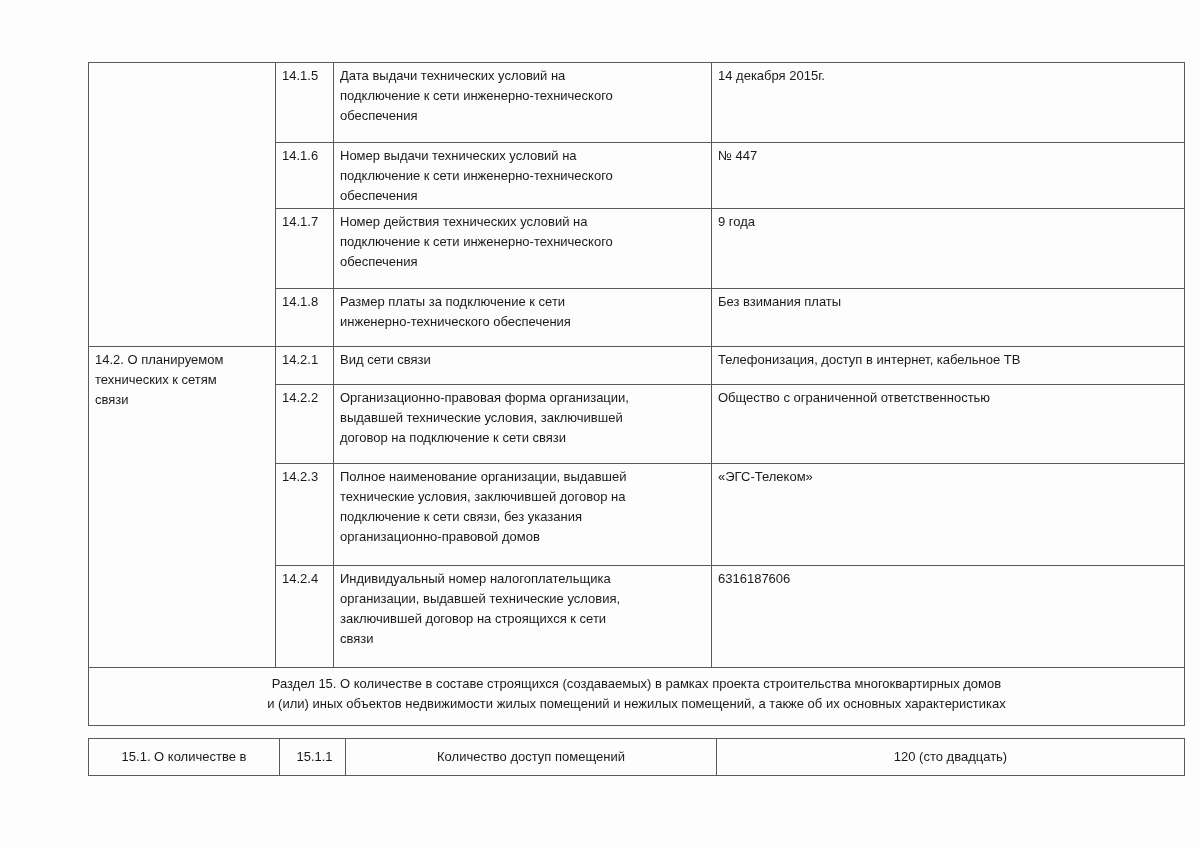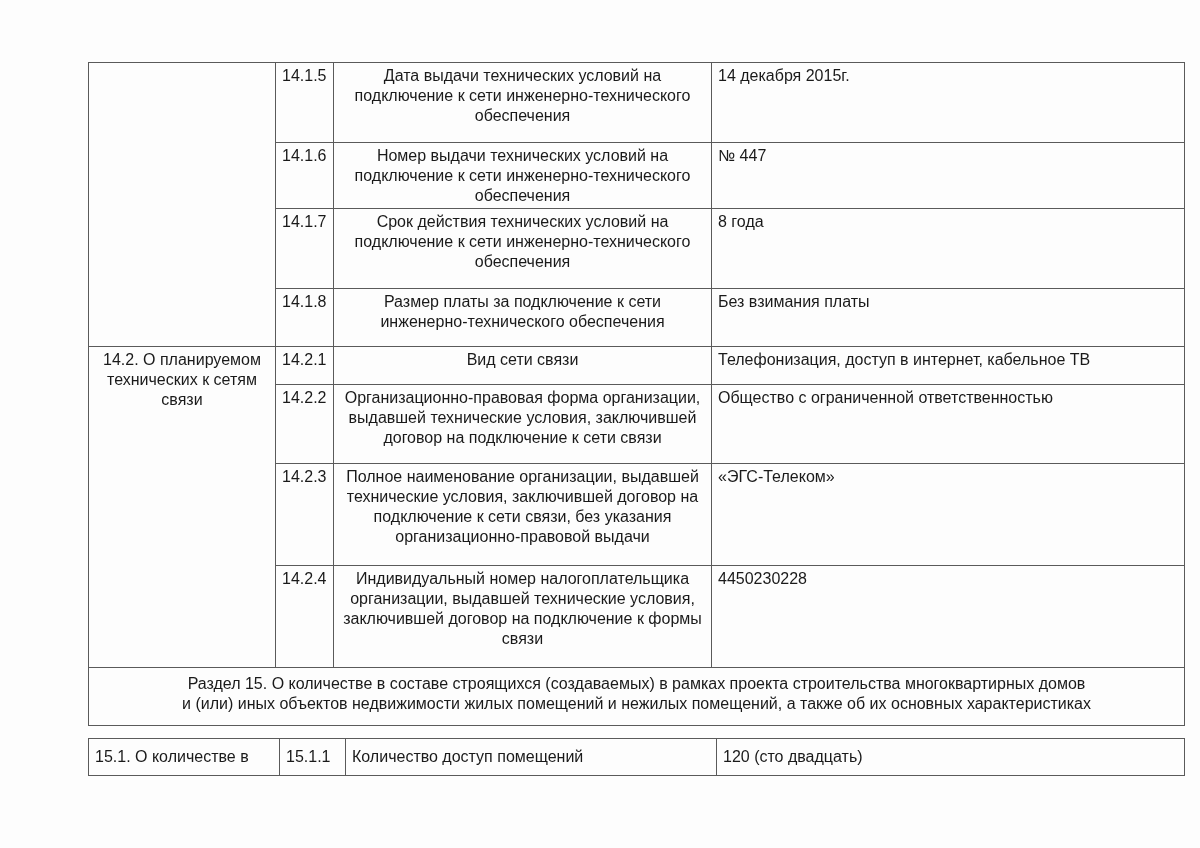--- a/index.html
+++ b/index.html
@@ -9,43 +9,43 @@
     position: relative;
     overflow: hidden;
     font-family: "Liberation Sans", "DejaVu Sans", sans-serif;
     color: #1a1a1a;
   }
   .page { position: absolute; left: 0; top: 0; width: 1200px; height: 848px; }
   table {
     position: absolute;
     border-collapse: collapse;
     table-layout: fixed;
-    font-size: 16px;
+    font-size: 13px;
     line-height: 20px;
   }
   td {
     border: 1.3px solid #5a5a5a;
     vertical-align: top;
     padding: 3px 6px 2px 6px;
     word-wrap: break-word;
   }
   #t1 { left: 88px; top: 62px; width: 1096px; }
   #t1 col.c1 { width: 187px; }
   #t1 col.c2 { width: 58px; }
   #t1 col.c3 { width: 378px; }
   #t1 col.c4 { width: 473px; }
   td.num { padding-left: 6px; padding-right: 2px; }
   td.section { text-align: center; padding-top: 6px; padding-bottom: 4px; }
-  #t2 { left: 88px; top: 738px; width: 1096px; }
+  #t2 { left: 88px; top: 738px; width: 1096px; text-align: center; }
   #t2 col.c1 { width: 191px; }
   #t2 col.c2 { width: 66px; }
   #t2 col.c3 { width: 371px; }
   #t2 col.c4 { width: 468px; }
   #t2 td { padding-top: 8px; padding-bottom: 8px; }
-  .line { display: block; text-align: center; }
+  .line { display: block; }
 </style>
 </head>
 <body>
 
 <div class="page">
 
   <table id="t1">
     <colgroup>
         <col class="c1">
         <col class="c2">
@@ -69,25 +69,25 @@
         <td>
           <span class="line">Номер выдачи технических условий на</span>
           <span class="line">подключение к сети инженерно-технического</span>
           <span class="line">обеспечения</span>
         </td>
         <td>№ 447</td>
       </tr>
       <tr style="height:80px">
         <td class="num">14.1.7</td>
         <td>
-          <span class="line">Срок действия технических условий на</span>
+          <span class="line">Номер действия технических условий на</span>
           <span class="line">подключение к сети инженерно-технического</span>
           <span class="line">обеспечения</span>
         </td>
-        <td>8 года</td>
+        <td>9 года</td>
       </tr>
       <tr style="height:58px">
         <td class="num">14.1.8</td>
         <td>
           <span class="line">Размер платы за подключение к сети</span>
           <span class="line">инженерно-технического обеспечения</span>
         </td>
         <td>Без взимания платы</td>
       </tr>
 
@@ -111,33 +111,33 @@
           <span class="line">договор на подключение к сети связи</span>
         </td>
         <td>Общество с ограниченной ответственностью</td>
       </tr>
       <tr style="height:102px">
         <td class="num">14.2.3</td>
         <td>
           <span class="line">Полное наименование организации, выдавшей</span>
           <span class="line">технические условия, заключившей договор на</span>
           <span class="line">подключение к сети связи, без указания</span>
-          <span class="line">организационно-правовой выдачи</span>
+          <span class="line">организационно-правовой домов</span>
         </td>
         <td>«ЭГС-Телеком»</td>
       </tr>
       <tr style="height:102px">
         <td class="num">14.2.4</td>
         <td>
           <span class="line">Индивидуальный номер налогоплательщика</span>
           <span class="line">организации, выдавшей технические условия,</span>
-          <span class="line">заключившей договор на подключение к формы</span>
+          <span class="line">заключившей договор на строящихся к сети</span>
           <span class="line">связи</span>
         </td>
-        <td>4450230228</td>
+        <td>6316187606</td>
       </tr>
 
       <tr style="height:58px">
         <td colspan="4" class="section">
           <span class="line">Раздел 15. О количестве в составе строящихся (создаваемых) в рамках проекта строительства многоквартирных домов</span>
           <span class="line">и (или) иных объектов недвижимости жилых помещений и нежилых помещений, а также об их основных характеристиках</span>
         </td>
       </tr>
     </tbody>
   </table>

